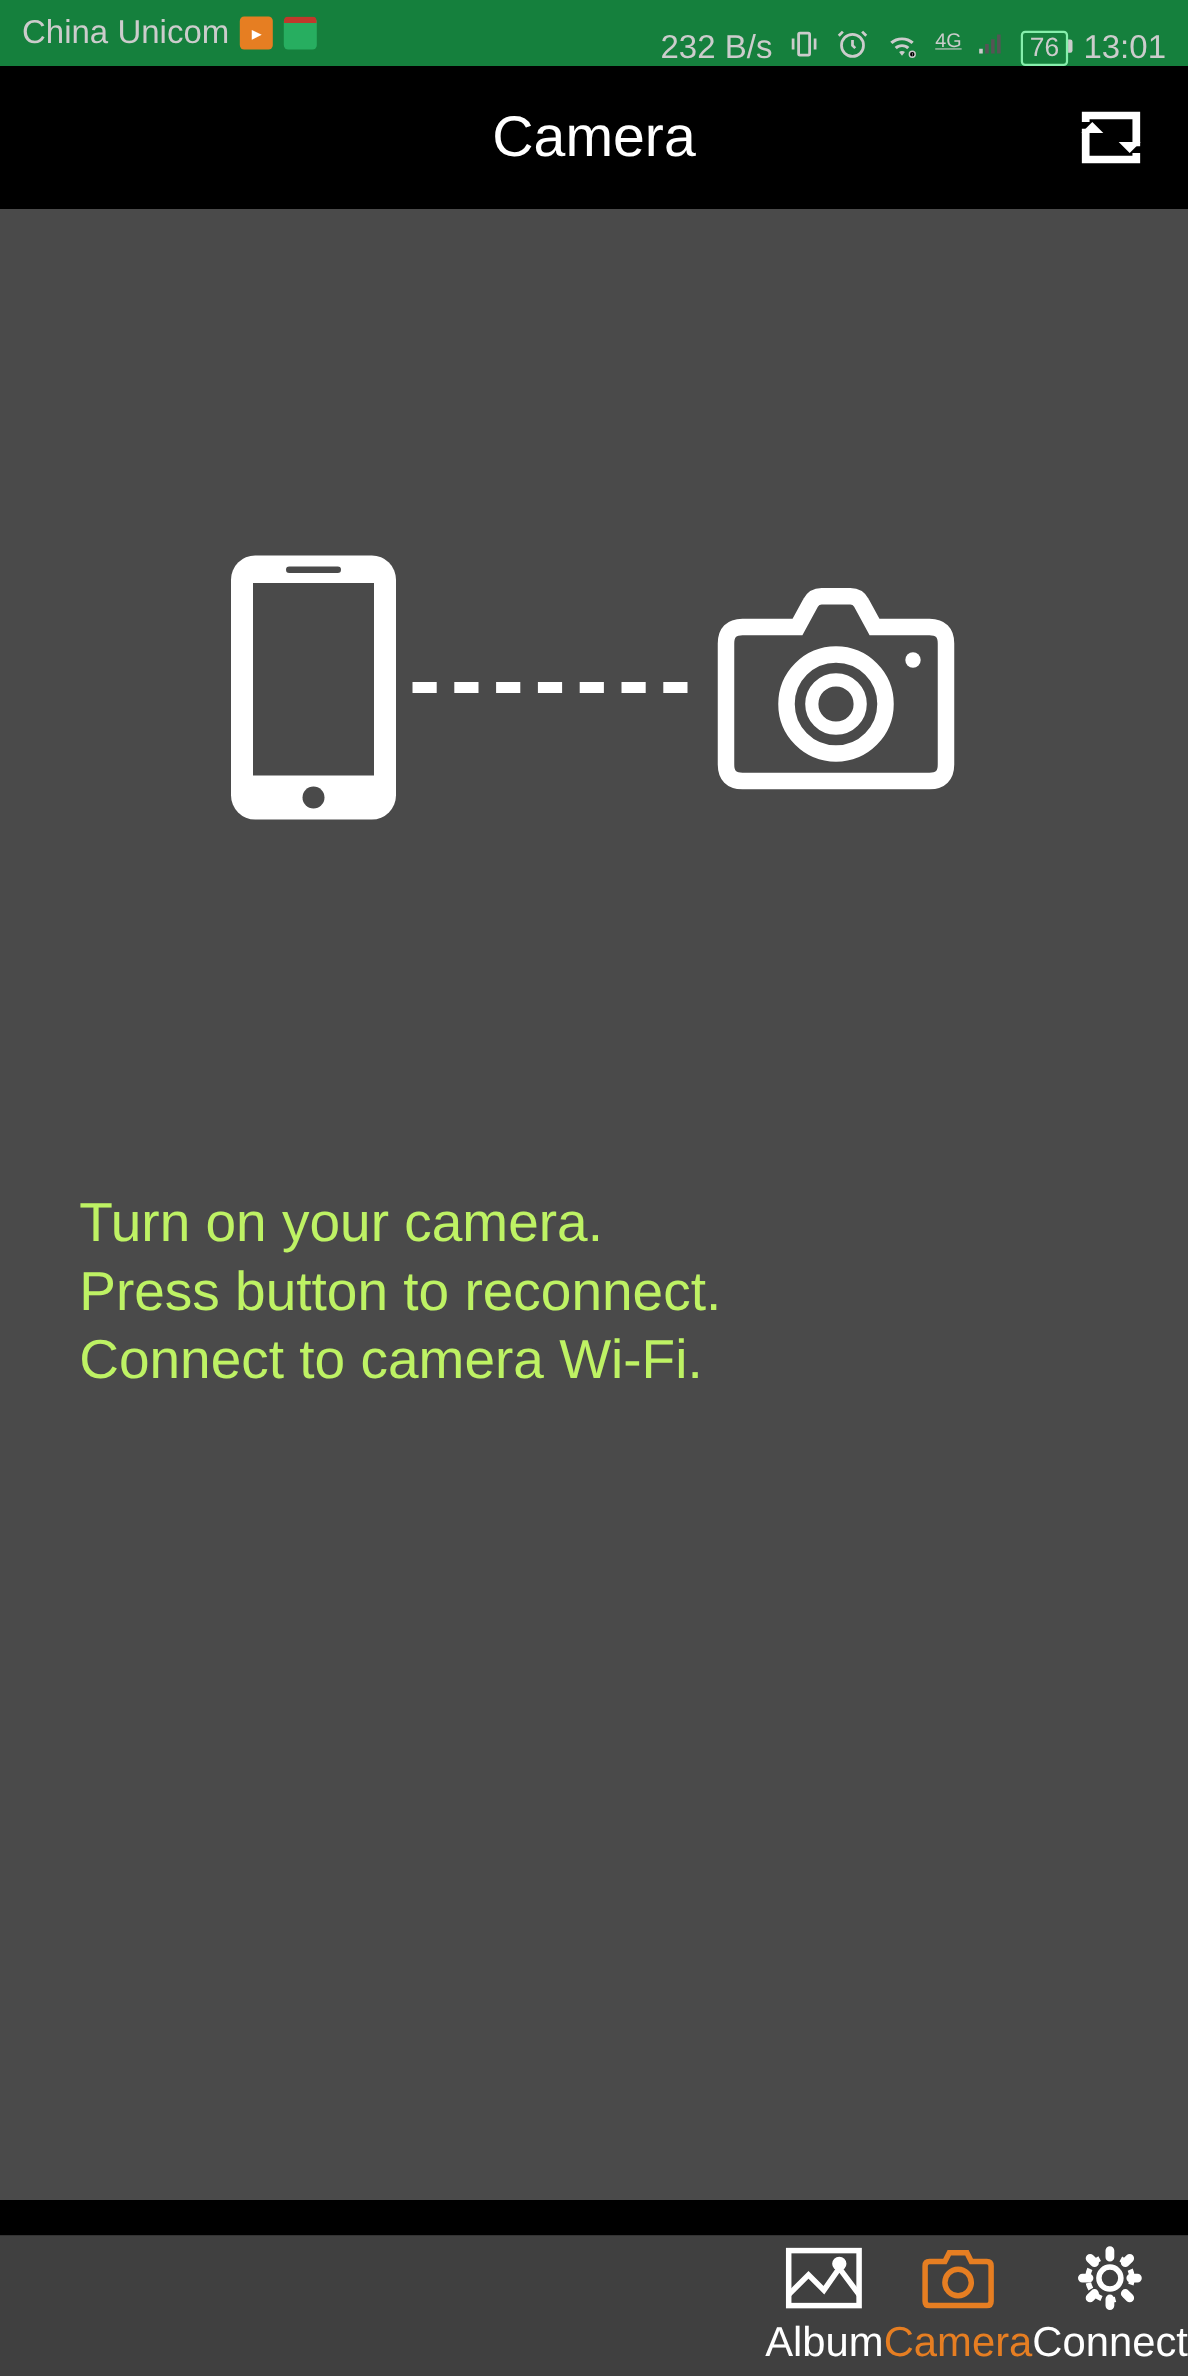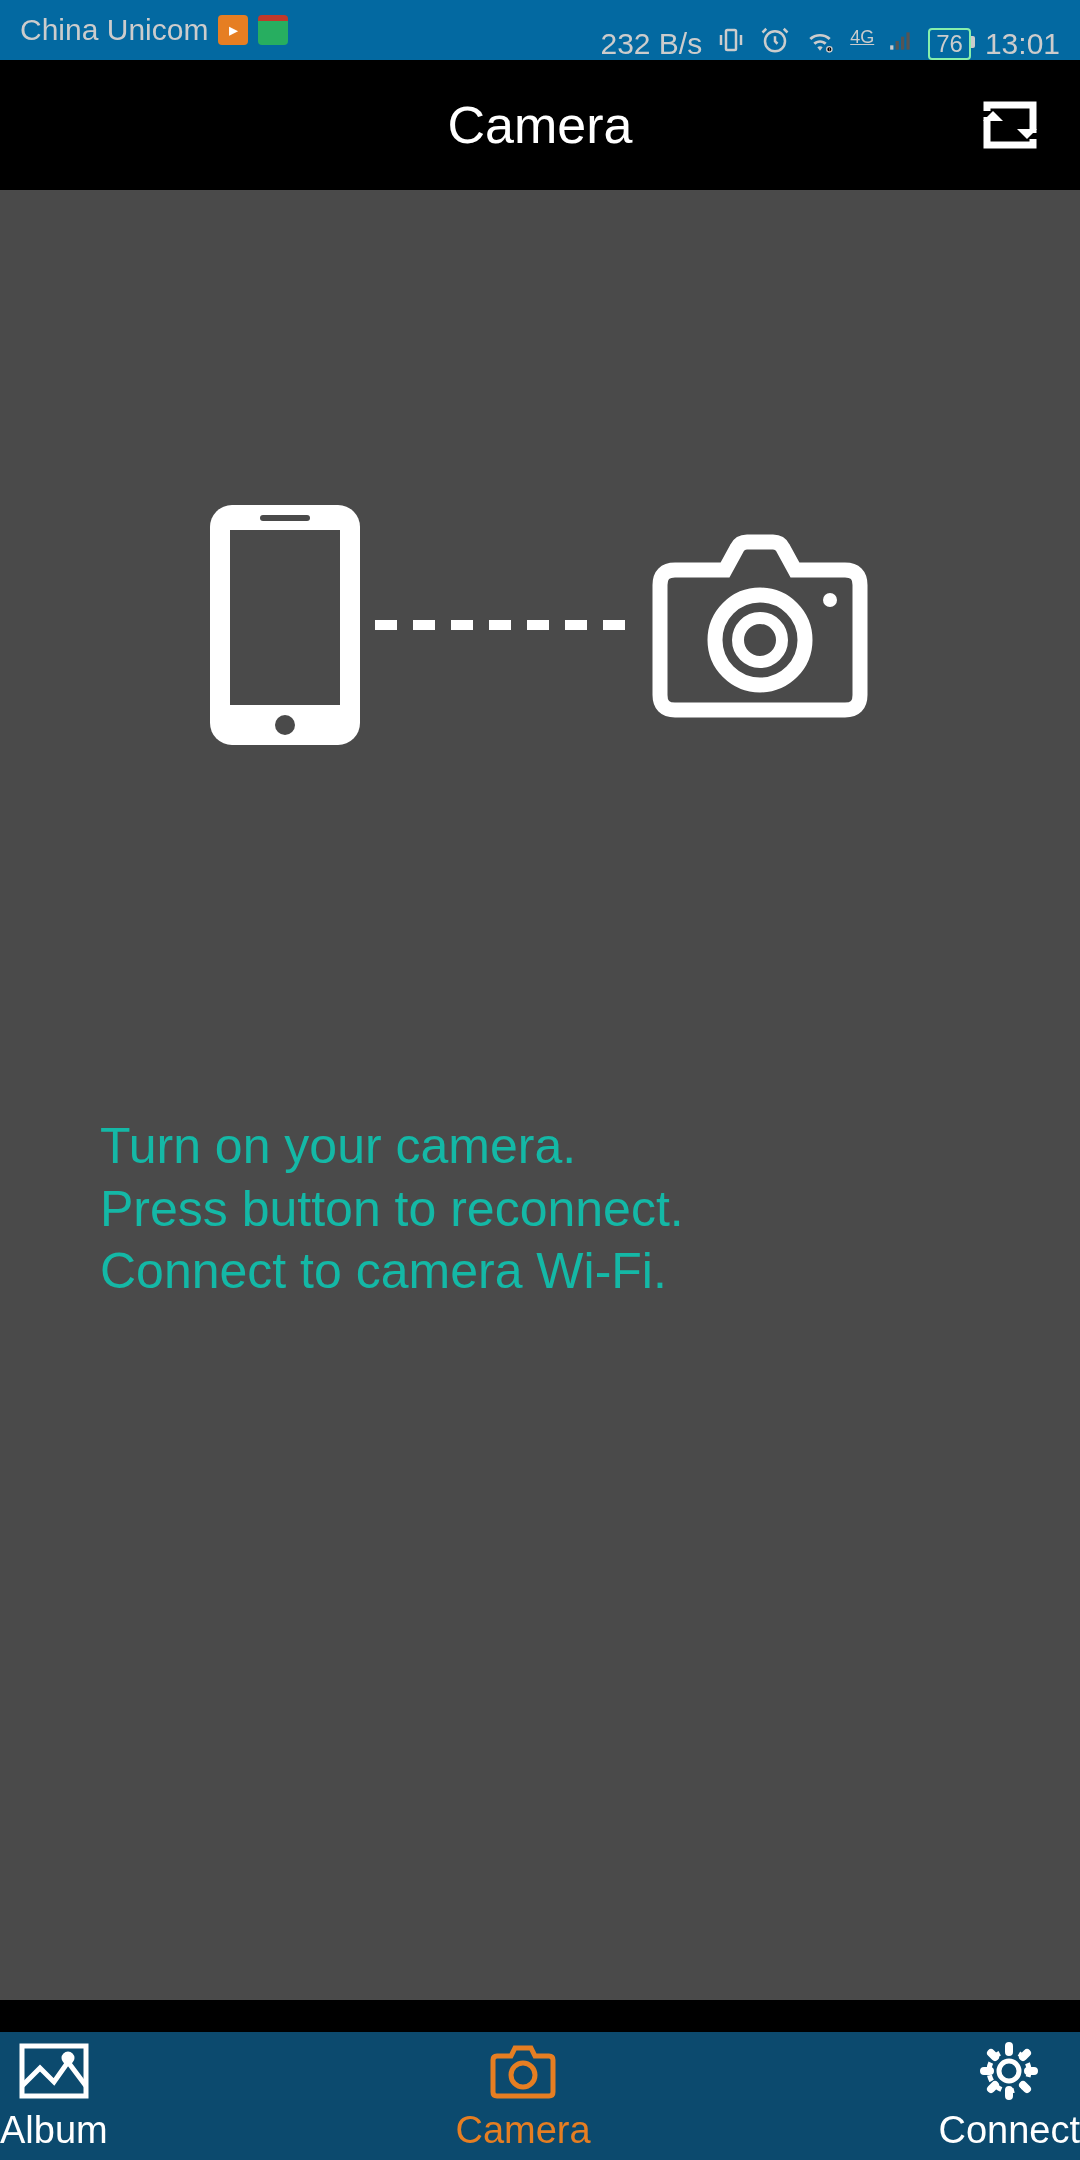--- a/index.html
+++ b/index.html
@@ -10,21 +10,21 @@
     body {
       width: 1080px;
       height: 2160px;
       background: #000;
       font-family: -apple-system, BlinkMacSystemFont, sans-serif;
       overflow: hidden;
       position: relative;
     }
     .status-bar {
       height: 60px;
-      background: #0369a1;
+      background: #15803d;
       display: flex;
       justify-content: space-between;
       align-items: center;
       padding: 0 20px;
       color: #ccc;
       font-size: 30px;
     }
     .status-left {
       display: flex;
       align-items: center;
@@ -103,36 +103,35 @@
       padding-top: 310px;
     }
     .connection-illustration {
       display: flex;
       align-items: center;
       justify-content: center;
       gap: 0;
       margin-bottom: 330px;
     }
     .instructions {
-      color: #14b8a6;
+      color: #bef264;
       font-size: 50px;
       line-height: 1.25;
-      padding-left: 100px;
+      padding-left: 72px;
       font-weight: 400;
-      margin-top: 35px;
     }
     .bottom-nav {
       position: absolute;
       bottom: 0;
       left: 0;
       right: 0;
       height: 128px;
-      background: #0c4a6e;
-      display: flex;
-      justify-content: space-between;
+      background: #404040;
+      display: flex;
+      justify-content: flex-end;
       align-items: center;
       padding: 15px 0;
     }
     .nav-item {
       display: flex;
       flex-direction: column;
       align-items: center;
       gap: 8px;
       color: #fff;
       font-size: 38px;

